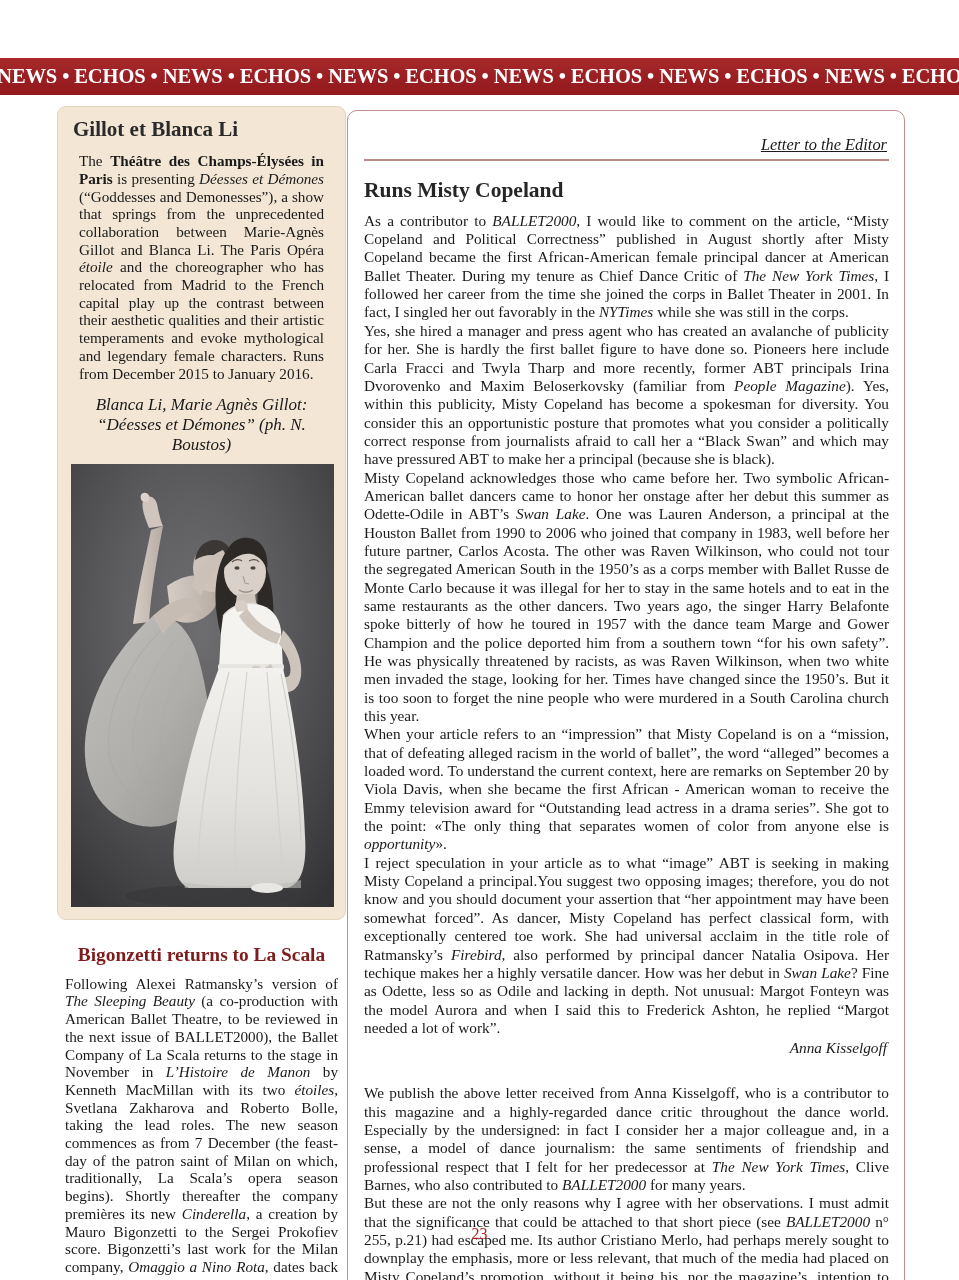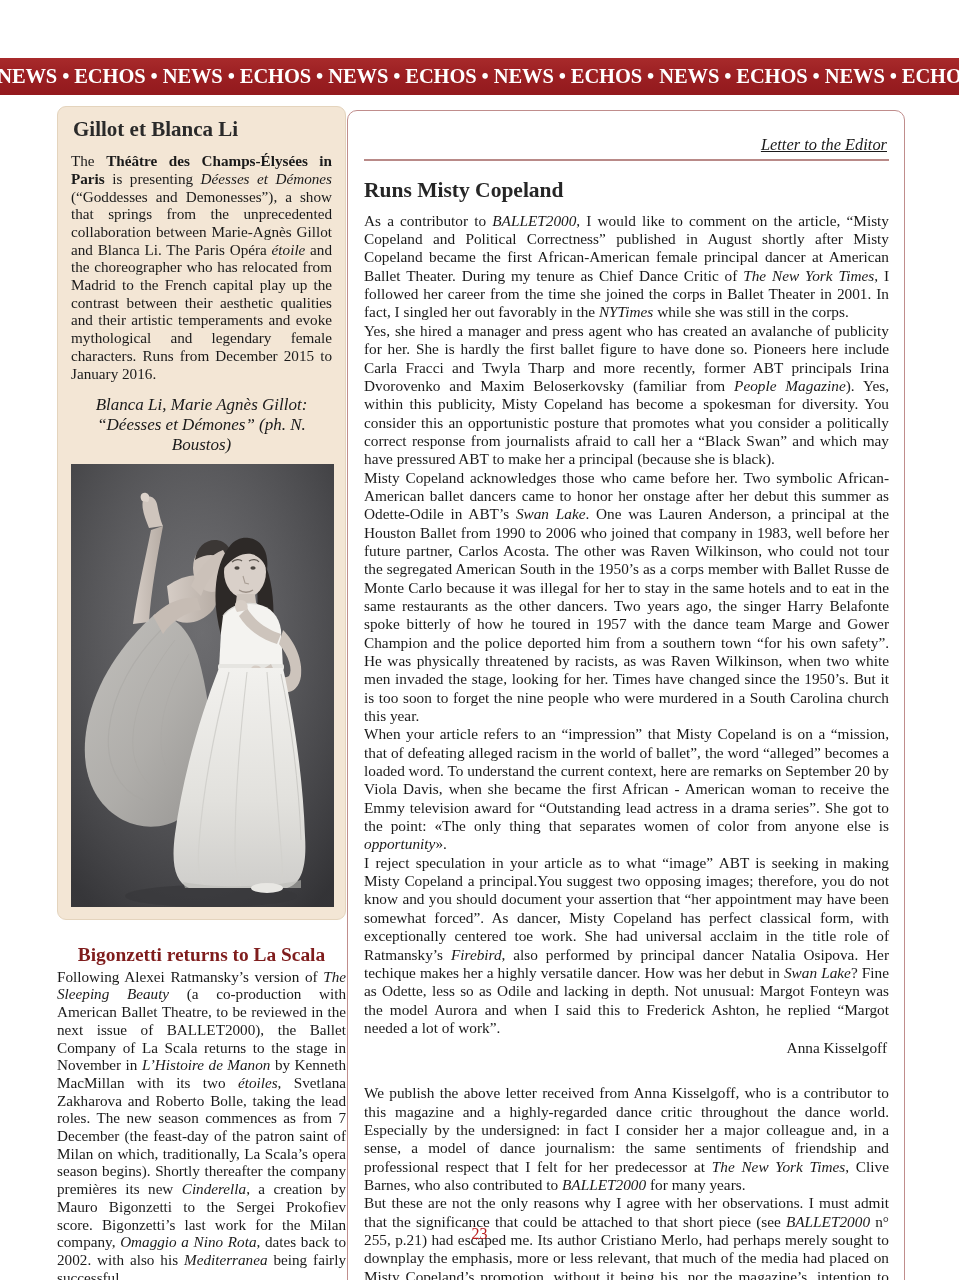--- a/index.html
+++ b/index.html
@@ -70,21 +70,21 @@
     font-weight: bold;
     color: #2a2a2a;
     margin: 0 0 11px 2px;
     line-height: 1.1;
   }
 
   .left-body {
     font-size: 15.2px;
     line-height: 1.165;
     text-align: justify;
-    margin: 0;
+    margin: 8px;
     hyphens: manual;
   }
 
   .photo-caption {
     font-size: 17px;
     font-style: italic;
     line-height: 1.18;
     text-align: center;
     margin: 13px 6px 9px 6px;
   }
@@ -154,20 +154,21 @@
     font-size: 15.3px;
     line-height: 1.2;
     text-align: justify;
     margin: 0;
     font-family: Liberation Serif, serif;
   }
   .right-body p { margin: 0; }
 
   .signature {
     text-align: right;
+    font-style: italic;
     font-size: 15.3px;
     margin: 2px 2px 0 0;
   }
 
   .reply-gap { height: 27px; }
 
   
   #page-number {
     position: absolute;
     left: 0;

